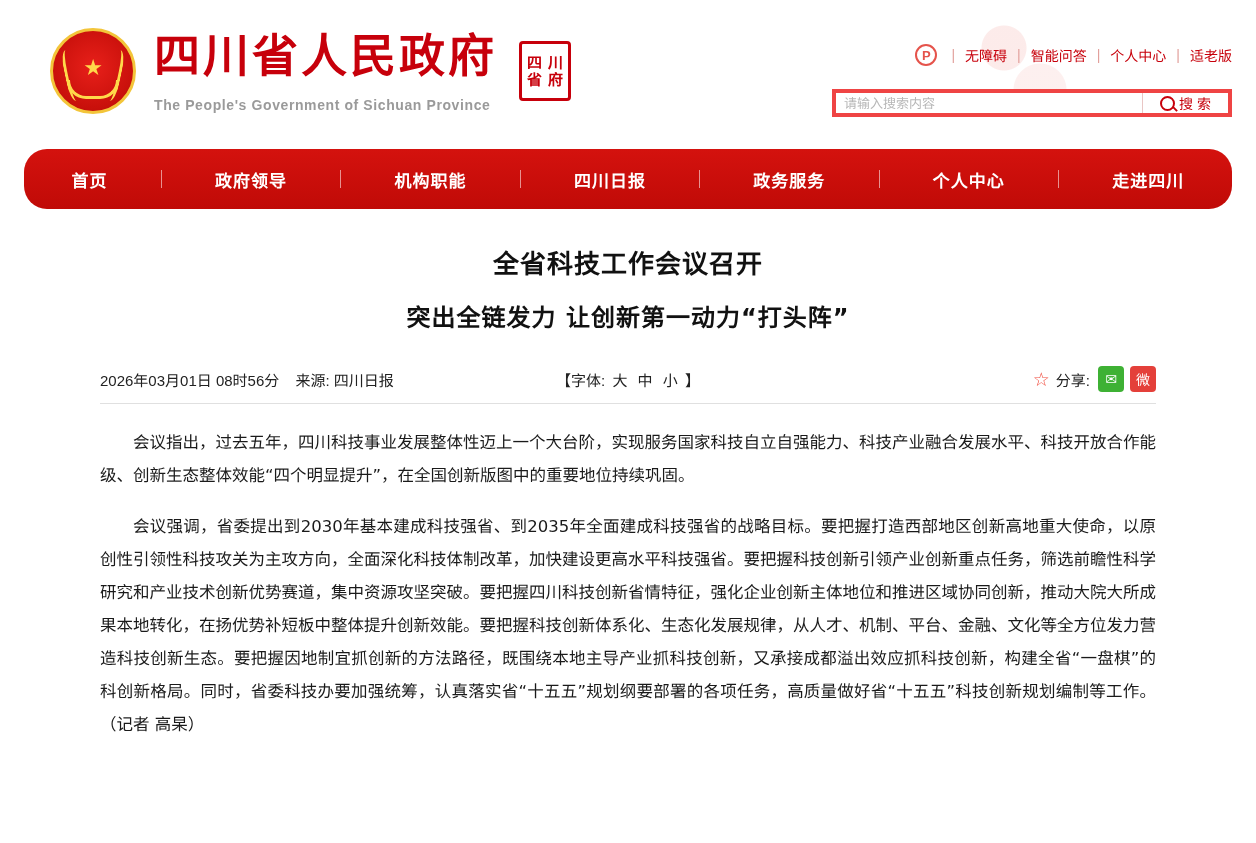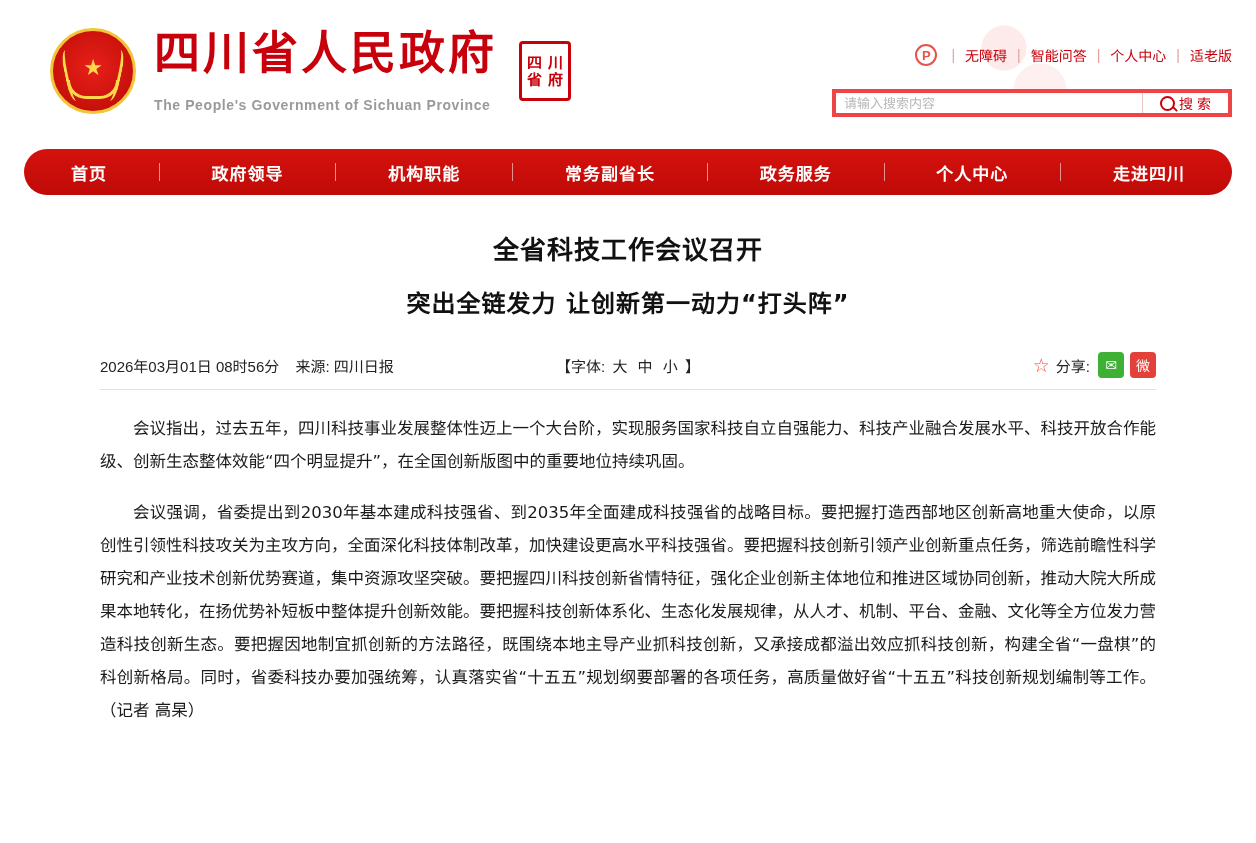--- a/index.html
+++ b/index.html
@@ -82,21 +82,21 @@
     border-left: 3px solid #ffd94a;
     border-radius: 40%;
   }
   .emblem .wheat-l { left: 12px; transform: rotate(-12deg); }
   .emblem .wheat-r { right: 12px; transform: rotate(12deg) scaleX(-1); }
 
   .titles {
     margin-left: 18px;
   }
   .site-title-cn {
-    font-family: Liberation Mono, monospace;
+    font-family: Liberation Serif, serif;
     font-size: 46px;
     font-weight: bold;
     color: #c7000b;
     letter-spacing: 3px;
     line-height: 56px;
     white-space: nowrap;
   }
   .site-title-en {
     font-size: 14px;
     font-weight: bold;
@@ -214,21 +214,21 @@
     height: 2px;
     background: #c7000b;
     right: -5px;
     bottom: -1px;
     transform: rotate(45deg);
   }
 
   
   .nav {
     margin: 6px 24px 0 24px;
-    height: 46px;
+    height: 60px;
     background: linear-gradient(180deg, #d4120e 0%, #c00a07 100%);
     border-radius: 23px;
     display: flex;
     align-items: center;
     justify-content: space-around;
     padding: 0 18px;
     box-sizing: border-box;
   }
   .nav-item {
     color: #ffffff;
@@ -377,21 +377,21 @@
   </div>
 </div>
 
 <div class="nav">
   <a class="nav-item" href="#">首页</a>
   <div class="nav-sep"></div>
   <a class="nav-item" href="#">政府领导</a>
   <div class="nav-sep"></div>
   <a class="nav-item" href="#">机构职能</a>
   <div class="nav-sep"></div>
-  <a class="nav-item" href="#">常务副省长</a>
+  <a class="nav-item" href="#">四川日报</a>
   <div class="nav-sep"></div>
   <a class="nav-item" href="#">政务服务</a>
   <div class="nav-sep"></div>
   <a class="nav-item" href="#">个人中心</a>
   <div class="nav-sep"></div>
   <a class="nav-item" href="#">走进四川</a>
 </div>
 
 <div class="article">
   <div class="headline">全省科技工作会议召开</div>

